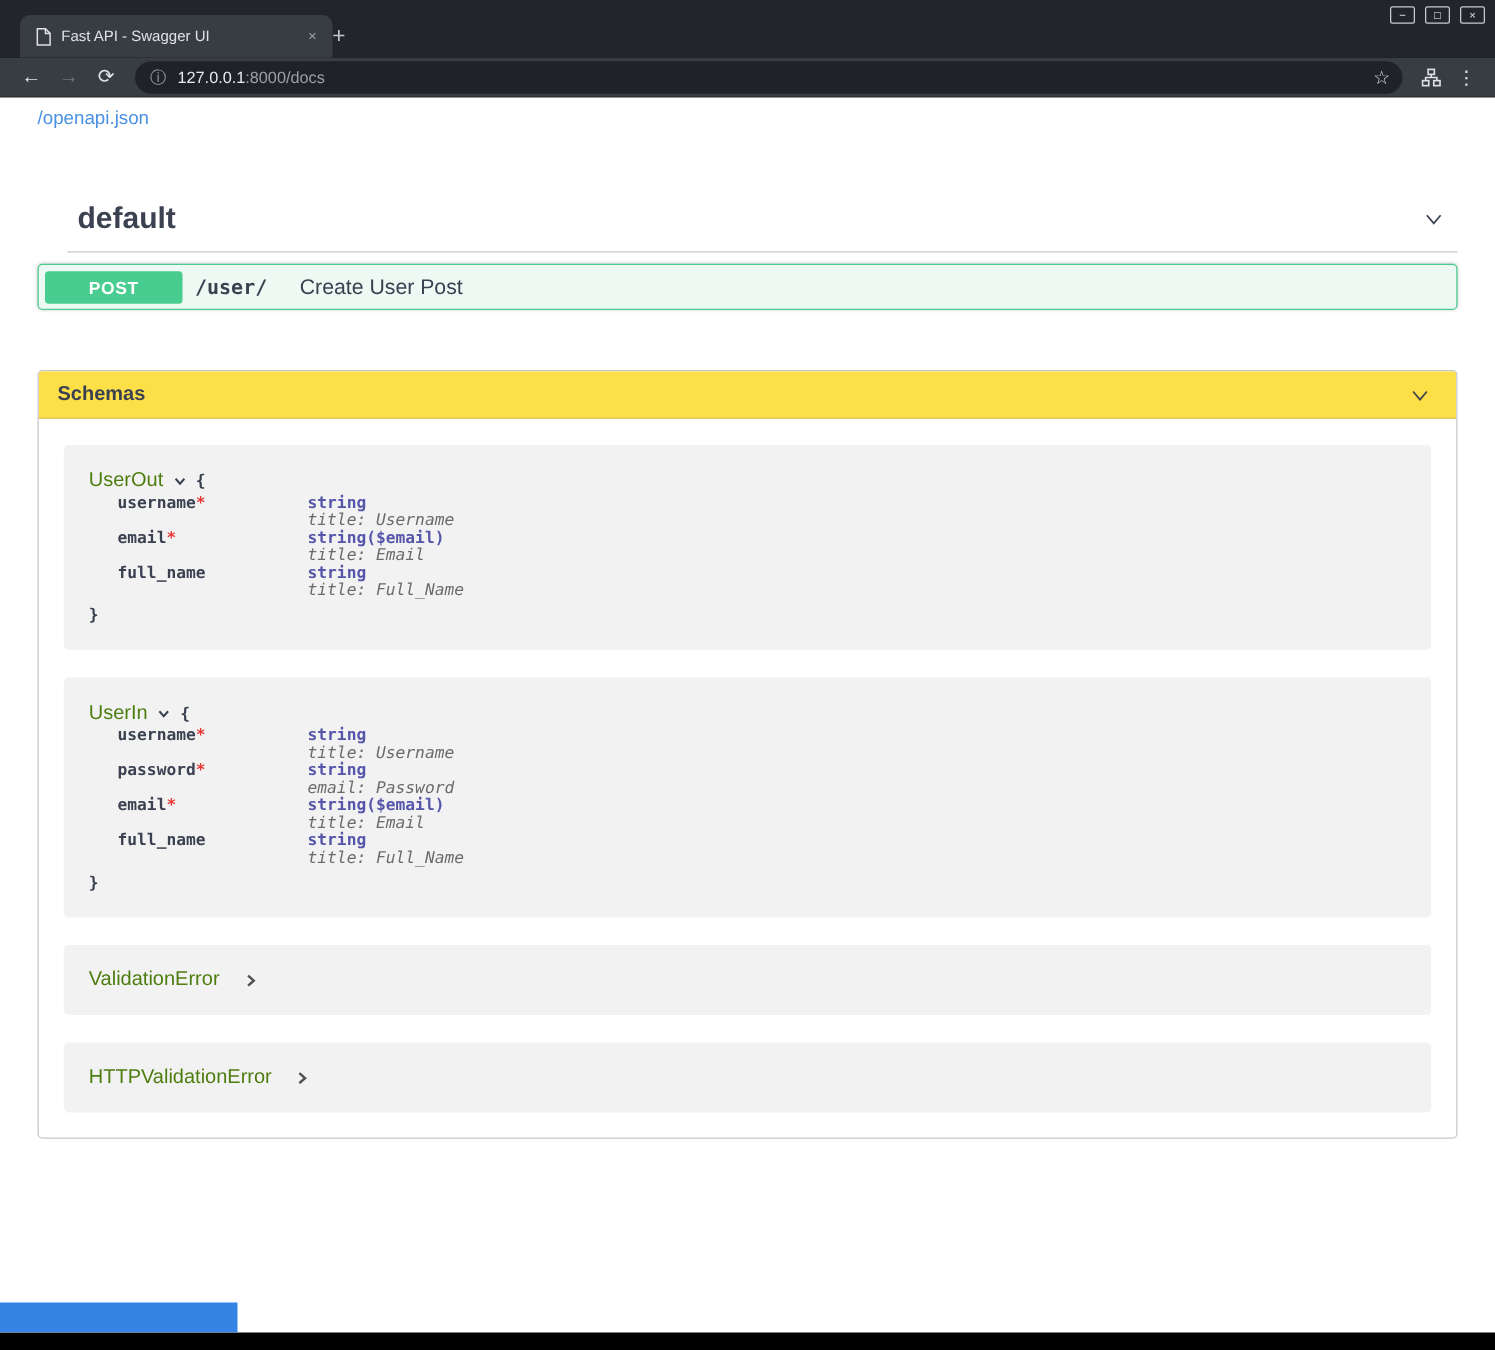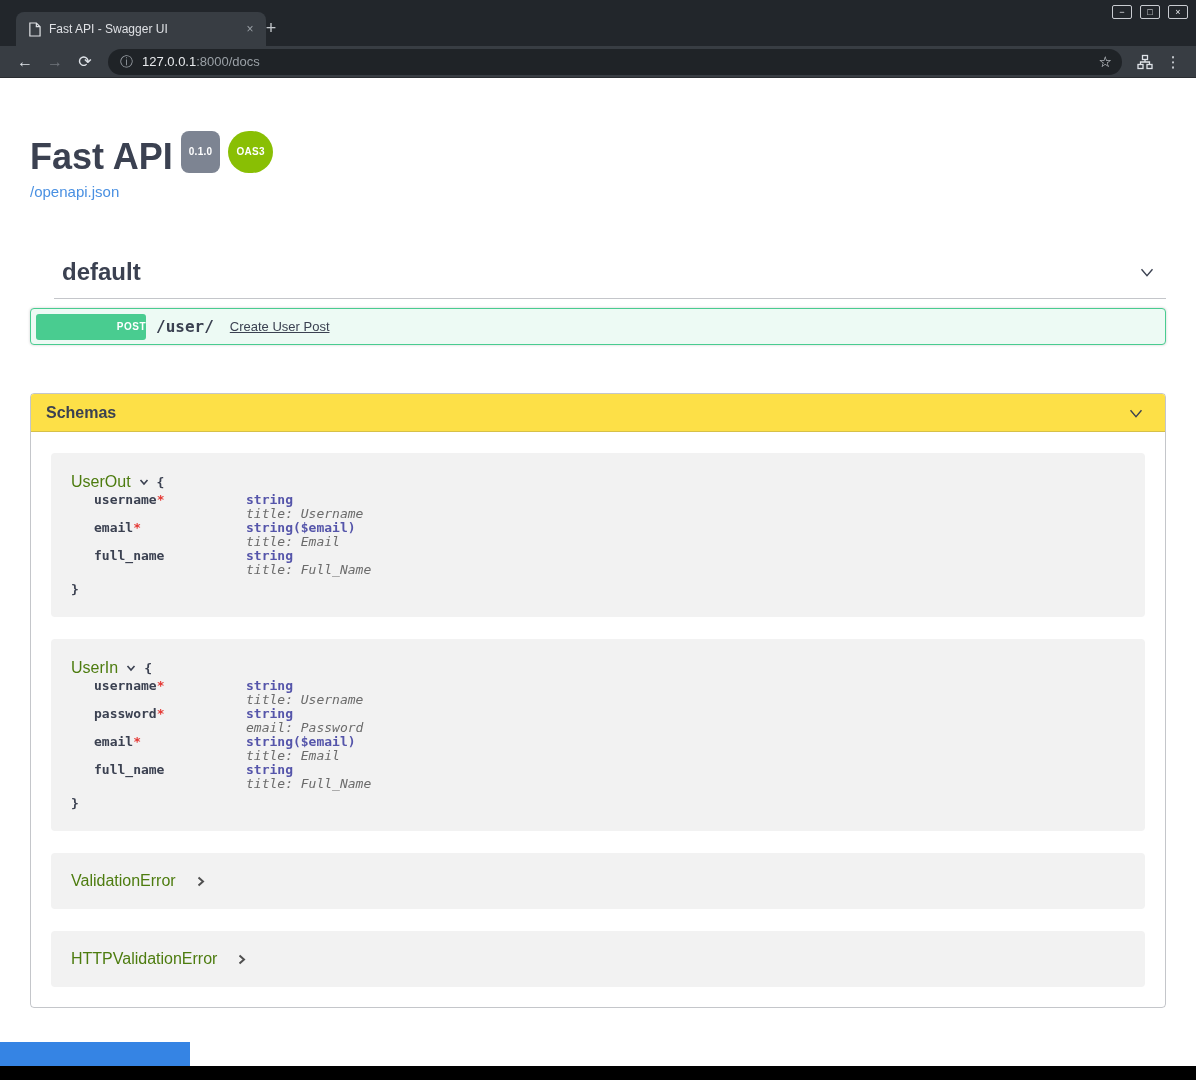--- a/index.html
+++ b/index.html
@@ -49,25 +49,25 @@
   .spec-link { display:inline-block; margin-top:8px; font-size:15px; color:#4990e2;
                text-decoration:none; cursor:pointer; }
 
   .tag-section { margin-top:46px; display:flex; align-items:center; justify-content:space-between;
                  padding:10px 8px 12px 8px; border-bottom:1px solid rgba(59,65,81,.3); cursor:pointer;margin-left:24px; }
   .tag-section h3 { font-size:24px; line-height:29px; font-weight:700; color:#3b4151; }
 
   .opblock { margin-top:9px; height:37px; border:1px solid #49cc90; background:#edfaf4;
              border-radius:4px; display:flex; align-items:center; padding:0 10px 0 5px;
              box-shadow:0 0 3px rgba(0,0,0,.19); cursor:pointer; }
-  .method { background:#49cc90; color:#fff; font-weight:700; font-size:10px; width:110px; height:26px;
-            line-height:26px; text-align:right; border-radius:3px; letter-spacing:.5px; }
+  .method { background:#49cc90; color:#fff; font-weight:700; font-size:14px; width:110px; height:26px;
+            line-height:26px; text-align:center; border-radius:3px; letter-spacing:.5px; }
   .op-path { font-family:"DejaVu Sans Mono", monospace; font-weight:700; font-size:16px;
              color:#3b4151; margin-left:10px; }
-  .op-summary { font-size:13px; color:#3b4151; margin-left:16px;text-decoration:underline; }
+  .op-summary { font-size:17px; color:#3b4151; margin-left:26px; }
 
   .models { margin-top:48px; border:1px solid rgba(59,65,81,.3); border-radius:4px; overflow:hidden; }
   .models-header { height:38px; background:#fde047; border-bottom:1px solid rgba(59,65,81,.2);
                    display:flex; align-items:center; justify-content:space-between;
                    padding:0 18px 0 15px; font-size:16px; font-weight:700; color:#3b4151; cursor:pointer; }
   .models-body { padding:21px 20px 20px; }
 
   .model-box { background:#f2f2f2; border-radius:4px; padding:20px; margin-bottom:22px; }
   .model-box:last-child { margin-bottom:0; }
   .model-title-row { display:flex; align-items:center; gap:7px; height:18px; }
@@ -126,21 +126,20 @@
       <path d="M8 5.5 v2.5 M3.5 10.5 V8 h9 v2.5"></path>
     </svg>
   </span>
   <span class="menu-ic">⋮</span>
 </div>
 
 <div class="page">
   <div class="swagger">
 
     <div class="info">
-      <h1 class="api-title"><span>Fast API</span><span class="badge version">0.1.0</span><span class="badge oas">OAS3</span></h1>
       <a class="spec-link">/openapi.json</a>
     </div>
 
     <div class="tag-section">
       <h3>default</h3>
       <svg width="22" height="22" viewBox="0 0 24 24">
         <path d="M6 9 L12 16 L18 9" fill="none" stroke="#3b4151" stroke-width="1.5"></path>
       </svg>
     </div>
 

